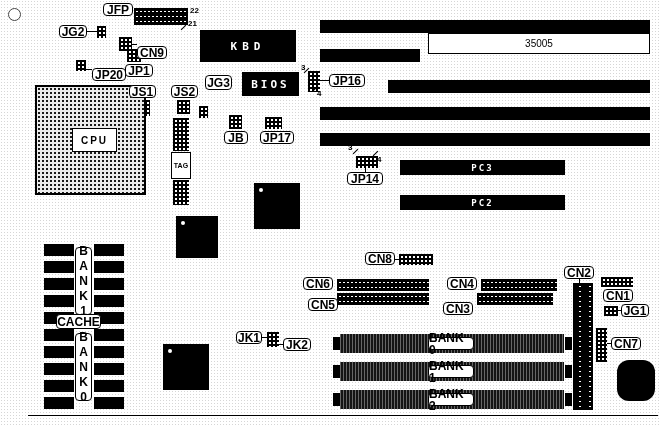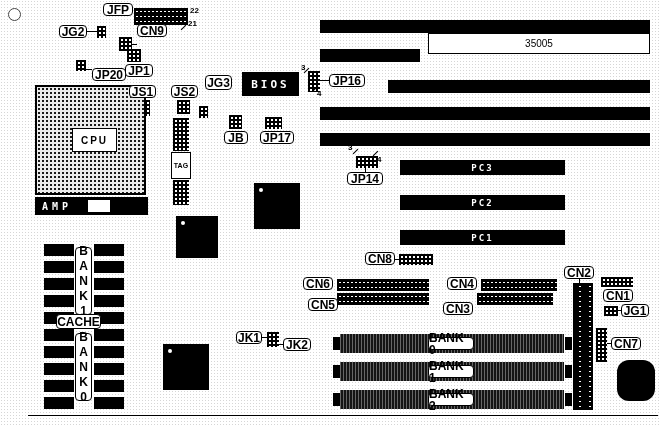--- a/index.html
+++ b/index.html
@@ -75,22 +75,25 @@
   <div class="num" style="left:188px;top:20px;">21</div>
   <div class="tick" style="left:182px;top:14px;"></div>
   <div class="tick" style="left:180px;top:27px;"></div>
 
   <div class="lbl" style="left:59px;top:25px;width:28px;height:13px;">JG2</div>
   <div class="wire" style="left:87px;top:31px;width:10px;height:1px;"></div>
   <div class="pins" style="left:97px;top:26px;width:9px;height:12px;"></div>
 
   <div class="pins" style="left:119px;top:37px;width:13px;height:14px;"></div>
   <div class="wire" style="left:132px;top:44px;width:5px;height:1px;"></div>
-  <div class="lbl" style="left:137px;top:24px;width:30px;height:13px;">CN9</div>
-
+  <div class="lbl" style="left:137px;top:46px;width:30px;height:13px;">CN9</div>
+
+  <div class="chip" style="left:200px;top:30px;width:96px;height:32px;font-size:11px;letter-spacing:5px;">
+    <span>KBD</span>
+  </div>
 
   <div class="pins" style="left:76px;top:60px;width:10px;height:11px;"></div>
   <div class="wire" style="left:86px;top:69px;width:6px;height:1px;"></div>
   <div class="lbl" style="left:92px;top:68px;width:34px;height:13px;text-align:right;">JP20</div>
 
   <div class="pins" style="left:127px;top:49px;width:14px;height:13px;"></div>
   <div class="lbl" style="left:125px;top:64px;width:28px;height:13px;">JP1</div>
 
   <div class="lbl" style="left:129px;top:85px;width:27px;height:13px;">JS1</div>
   <div class="pins" style="left:137px;top:100px;width:13px;height:16px;"></div>
@@ -138,31 +141,24 @@
   <div class="num" style="left:377px;top:156px;">4</div>
   <div class="wire" style="left:365px;top:168px;width:1px;height:4px;"></div>
   <div class="lbl" style="left:347px;top:172px;width:36px;height:13px;">JP14</div>
 
   <div class="slotbar" style="left:400px;top:160px;width:165px;height:15px;">
     <span>PC3</span>
   </div>
   <div class="slotbar" style="left:400px;top:195px;width:165px;height:15px;">
     <span>PC2</span>
   </div>
-  <div class="slotbar" style="left:400px;top:230px;width:165px;height:15px;">
-    <span>PC1</span>
-  </div>
 
   <div class="socket" style="left:35px;top:85px;width:111px;height:110px;"></div>
   <div class="whitebox" style="left:72px;top:128px;width:45px;height:24px;font-size:10px;font-weight:bold;letter-spacing:2px;">
     <span>CPU</span>
-  </div>
-  <div class="bar" style="left:35px;top:197px;width:113px;height:18px;">
-    <span style="position:absolute;left:7px;top:4px;color:#fff;font-size:10px;font-weight:bold;letter-spacing:4px;font-family:'DejaVu Sans Mono',monospace;">AMP</span>
-    <span style="position:absolute;left:53px;top:3px;width:22px;height:12px;background:#fff;"></span>
   </div>
 
   <div class="chip" style="left:176px;top:216px;width:42px;height:42px;">
     <span class="dot" style="left:5px;top:5px;"></span>
   </div>
   <div class="chip" style="left:254px;top:183px;width:46px;height:46px;">
     <span class="dot" style="left:5px;top:5px;"></span>
   </div>
   <div class="chip" style="left:163px;top:344px;width:46px;height:46px;">
     <span class="dot" style="left:5px;top:5px;"></span>

